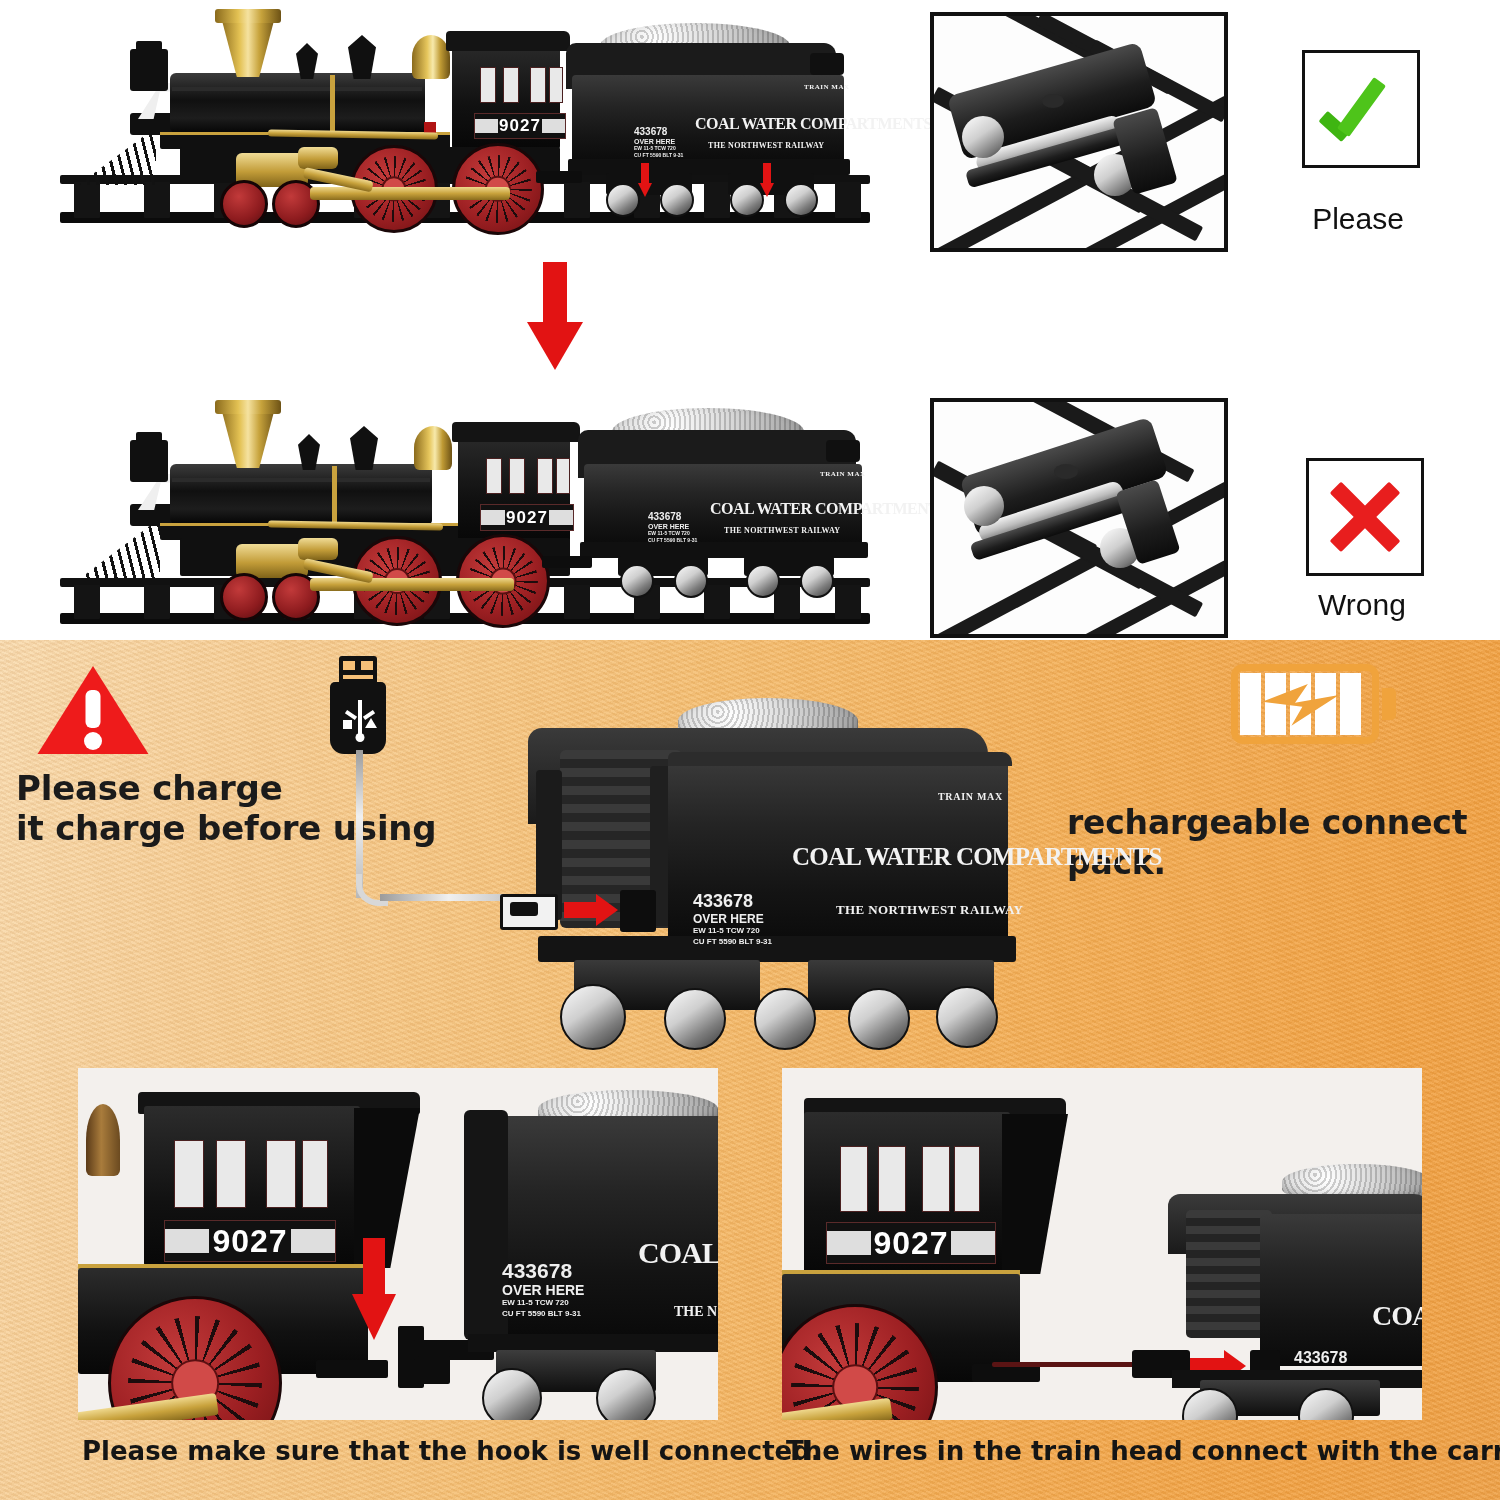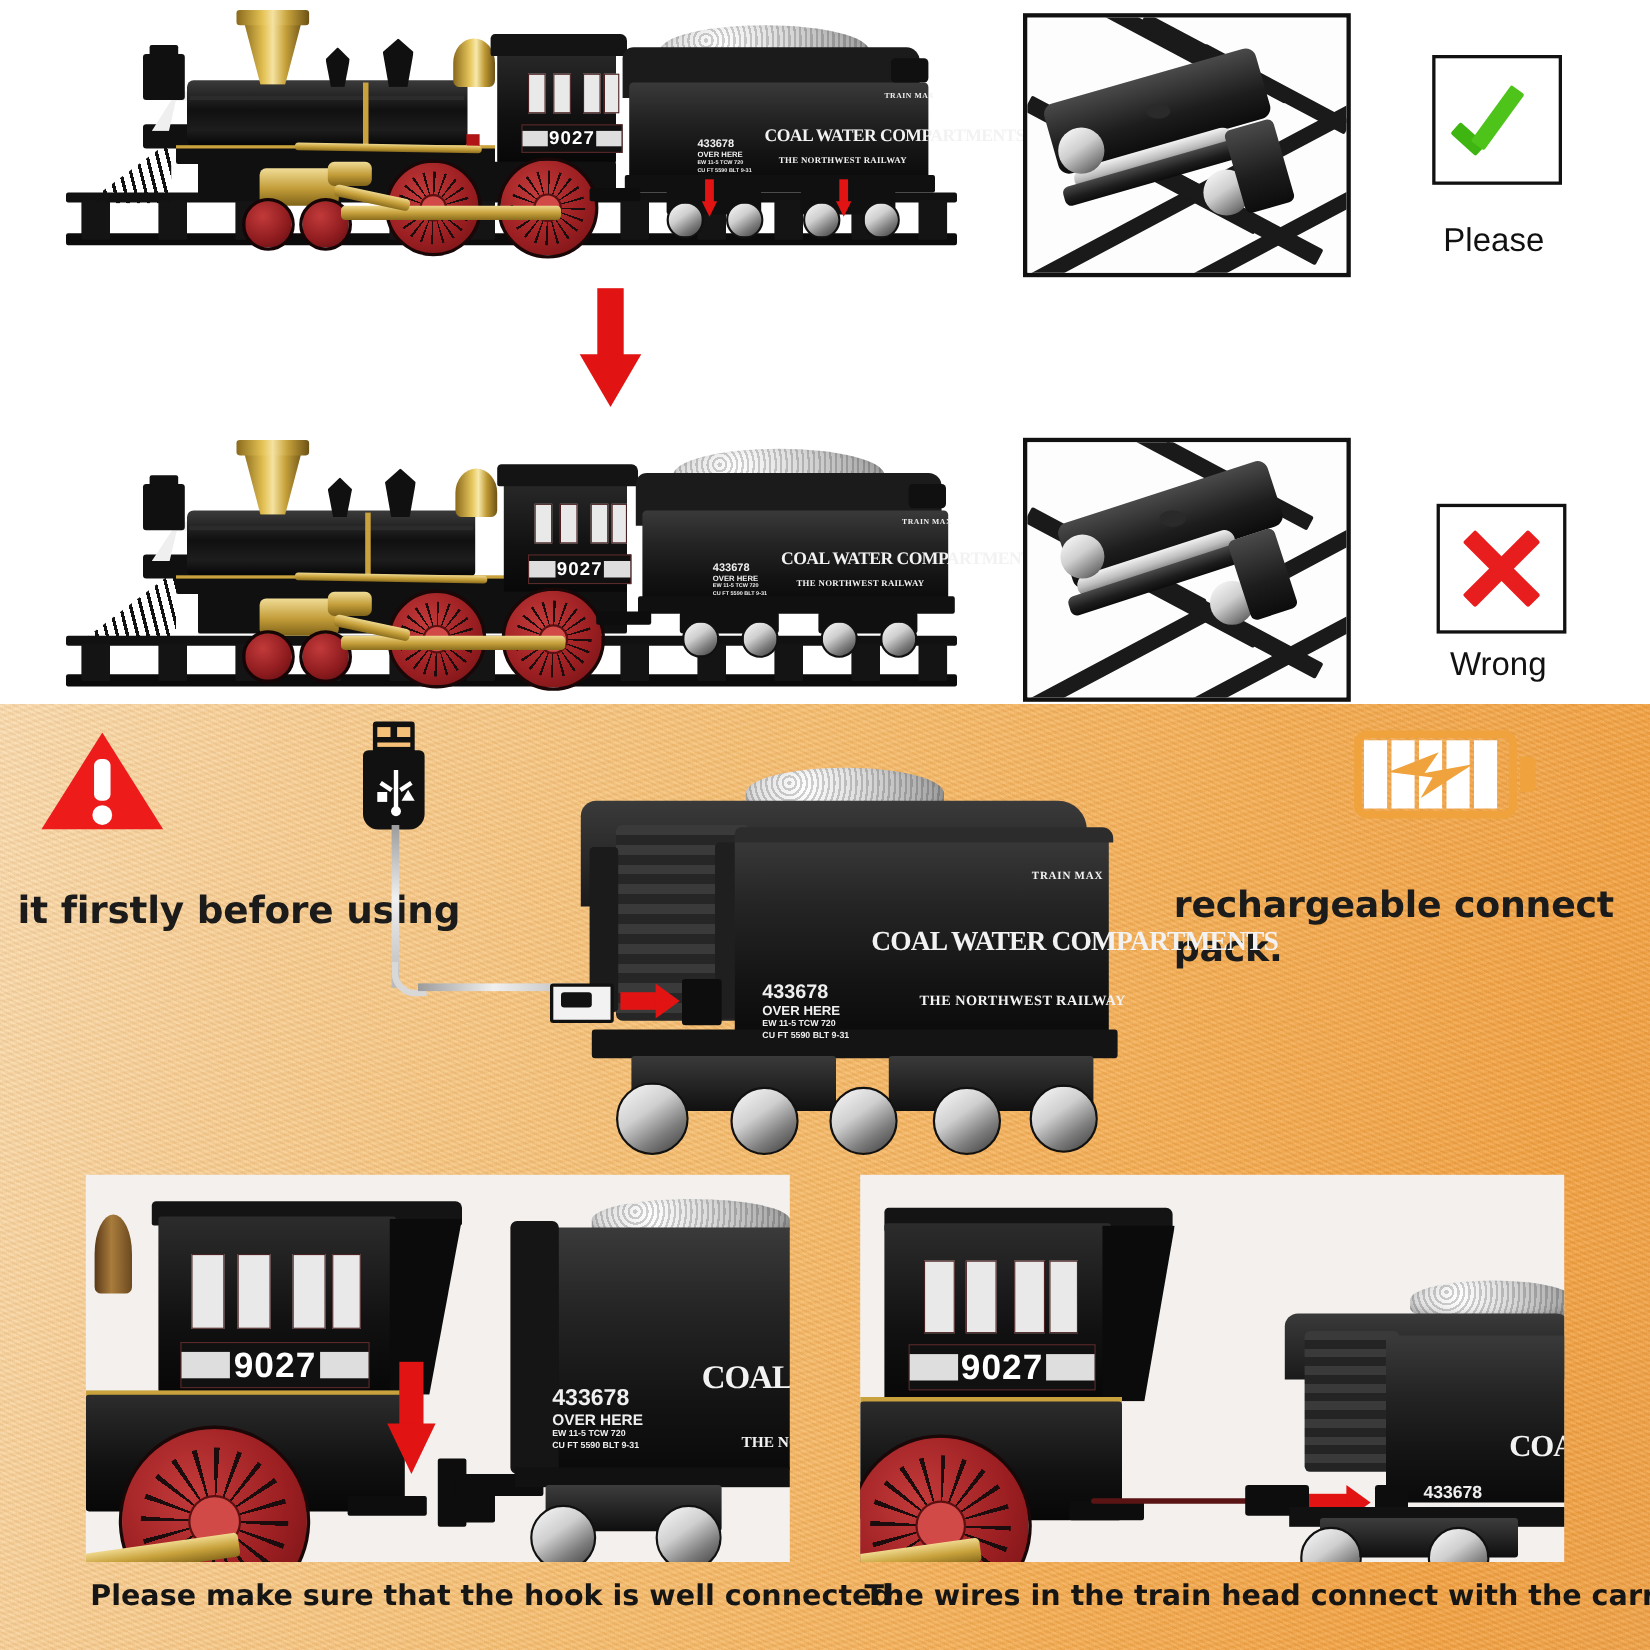--- a/index.html
+++ b/index.html
@@ -408,21 +408,22 @@
   </div>
 
   <div class="orange-section">
 
     <div class="warn-tri" style="left:34px;top:22px;width:118px;height:100px;">
       <div class="tri"></div>
       <div class="bangbar" style="top:28px;width:15px;height:38px;"></div>
       <div class="bangdot" style="top:70px;width:18px;height:18px;"></div>
     </div>
 
-    <div class="orange-text" style="left:16px;top:168px;font-size:34px;">it firstly before using</div>
+    <div class="orange-text" style="left:16px;top:128px;font-size:34px;">Please charge</div>
+    <div class="orange-text" style="left:16px;top:168px;font-size:34px;">it charge before using</div>
 
     <div class="usb" style="left:330px;top:16px;width:60px;height:110px;">
       <div class="plugtip"></div>
       <div class="tipslot" style="left:13px;top:5px;width:12px;height:9px;"></div>
       <div class="tipslot" style="left:31px;top:5px;width:12px;height:9px;"></div>
       <div class="tipslot" style="left:13px;top:19px;width:30px;height:4px;"></div>
       <div class="plugbody"></div>
       <div class="trident">
         <div class="stem"></div>
         <div class="ball"></div>

